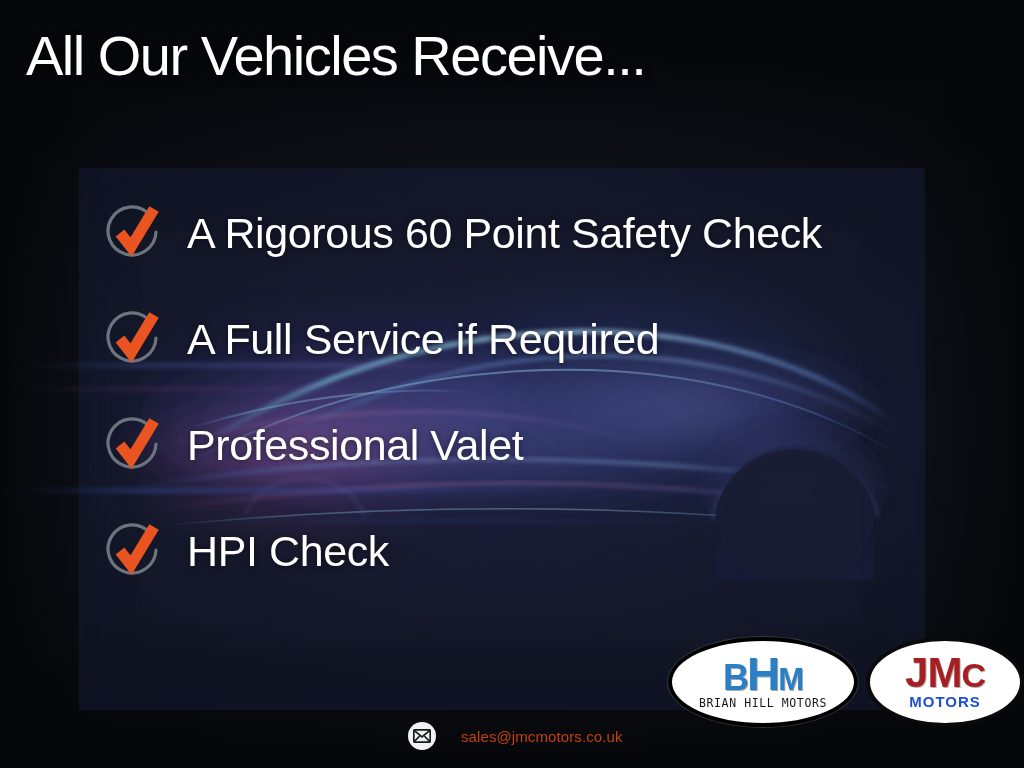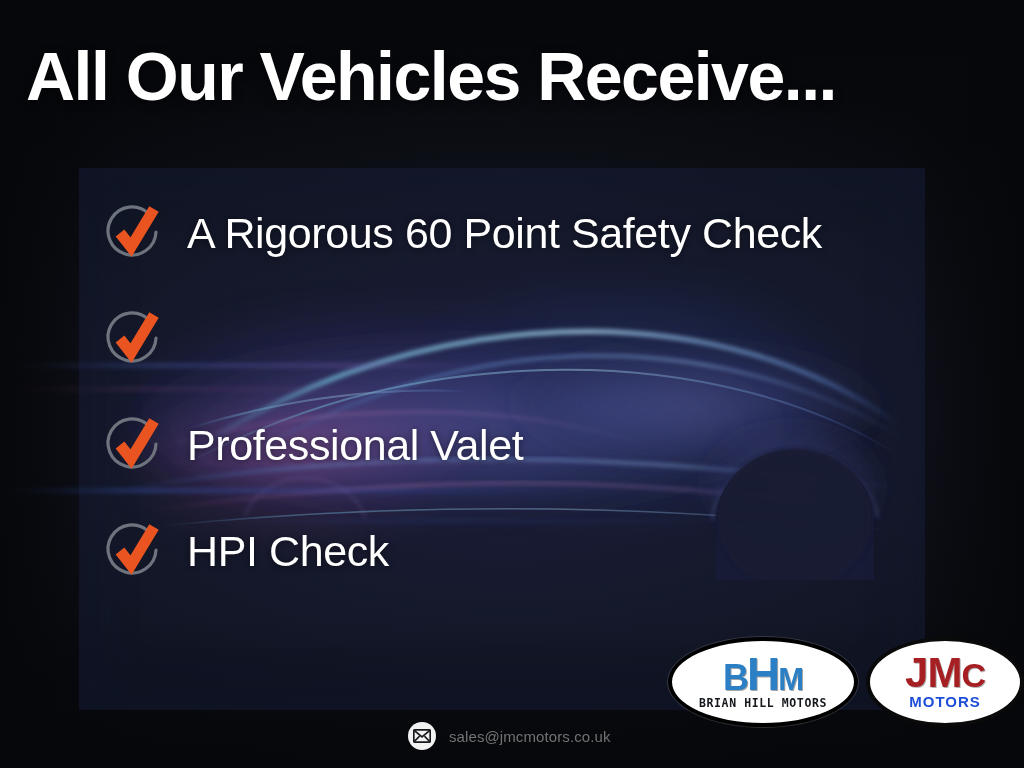--- a/index.html
+++ b/index.html
@@ -55,28 +55,27 @@
     position: absolute; inset: 0;
     background:
       linear-gradient(90deg, rgba(6,7,10,.95) 0%, rgba(6,7,10,0) 11%, rgba(6,7,10,0) 88%, rgba(6,7,10,.95) 100%),
       linear-gradient(180deg, rgba(6,7,10,.92) 0%, rgba(6,7,10,0) 16%, rgba(6,7,10,0) 80%, rgba(6,7,10,.9) 100%);
   }
 
   
   .title {
     position: absolute;
     left: 26px; top: 28px;
-    font-size: 68px;
+    font-size: 56px;
     line-height: 1;
-    font-weight: 700;
+    font-weight: 400;
     letter-spacing: -1.5px;
     color: #ffffff;
     white-space: nowrap;
     text-shadow: 0 2px 10px rgba(0,0,0,.55);
-    margin-top: 14px;
   }
 
   
   .panel {
     position: absolute;
     left: 79px; top: 168px;
     width: 846px; height: 542px;
     background: rgba(32, 42, 78, 0.30);
     box-shadow: inset 0 0 60px rgba(20,28,60,.25);
   }
@@ -127,21 +126,21 @@
     line-height: .88;
     text-shadow: 1px 1px 0 rgba(0,0,0,.35);
   }
   .bhm-b { font-size: 36px; }
   .bhm-h { font-size: 46px; margin: 0 -1px; }
   .bhm-m { font-size: 31px; }
   .bhm-sub {
     margin-top: 2px;
     font-family: "DejaVu Sans Mono", monospace;
     font-size: 11.5px;
-    font-weight: 700;
+    font-weight: 400;
     letter-spacing: 0.6px;
     color: #15181d;
   }
 
   .logo-jmc {
     position: absolute;
     left: 866px; top: 637px;
     width: 150px; height: 82px;
     border-radius: 50%;
     background: #ffffff;
@@ -176,23 +175,23 @@
     display: flex; align-items: center;
   }
   .mail-icon {
     width: 28px; height: 28px;
     border-radius: 50%;
     background: #f2f2f2;
     display: flex; align-items: center; justify-content: center;
     flex: 0 0 28px;
   }
   .footer-email {
-    margin-left: 13px;
+    margin-left: 25px;
     font-size: 15px;
-    color: #737373;
+    color: #c2410c;
     letter-spacing: 0.1px;
   }
 </style>
 </head>
 <body>
 
 <div id="stage">
 
   <div class="bg-base"></div>
   <div class="bg-haze"></div>
@@ -288,20 +287,21 @@
     </div>
 
 
     <div class="list-item">
       <span class="check-wrap">
         <svg width="62" height="62" viewBox="0 0 62 62">
           <path d="M46,12 A24,24 0 1 0 53,30" fill="none" stroke="#6e747e" stroke-width="3.2" stroke-linecap="round"></path>
           <path d="M17,31 L28,45 L51,7" fill="none" stroke="#EA5420" stroke-width="11" stroke-linejoin="miter" stroke-linecap="butt"></path>
         </svg>
       </span>
+      <span class="item-label">A Full Service if Required</span>
     </div>
 
     <div class="list-item">
       <span class="check-wrap">
         <svg width="62" height="62" viewBox="0 0 62 62">
           <path d="M46,12 A24,24 0 1 0 53,30" fill="none" stroke="#6e747e" stroke-width="3.2" stroke-linecap="round"></path>
           <path d="M17,31 L28,45 L51,7" fill="none" stroke="#EA5420" stroke-width="11" stroke-linejoin="miter" stroke-linecap="butt"></path>
         </svg>
       </span>
       <span class="item-label">Professional Valet</span>

